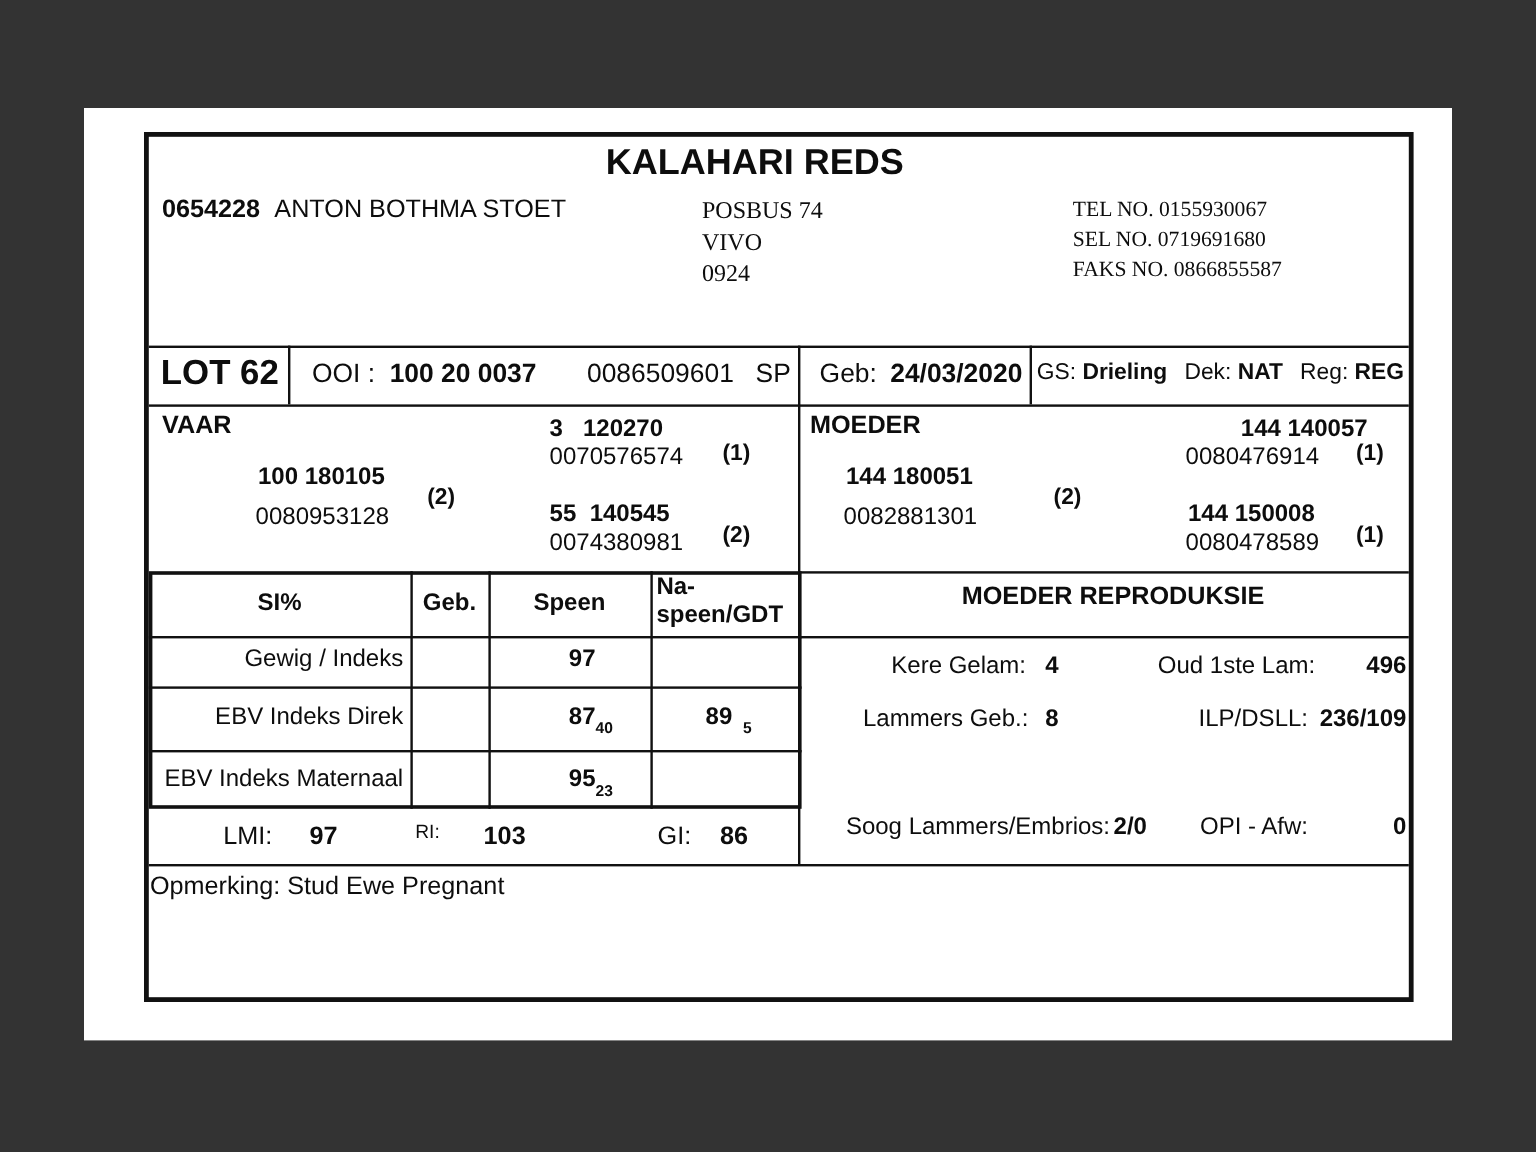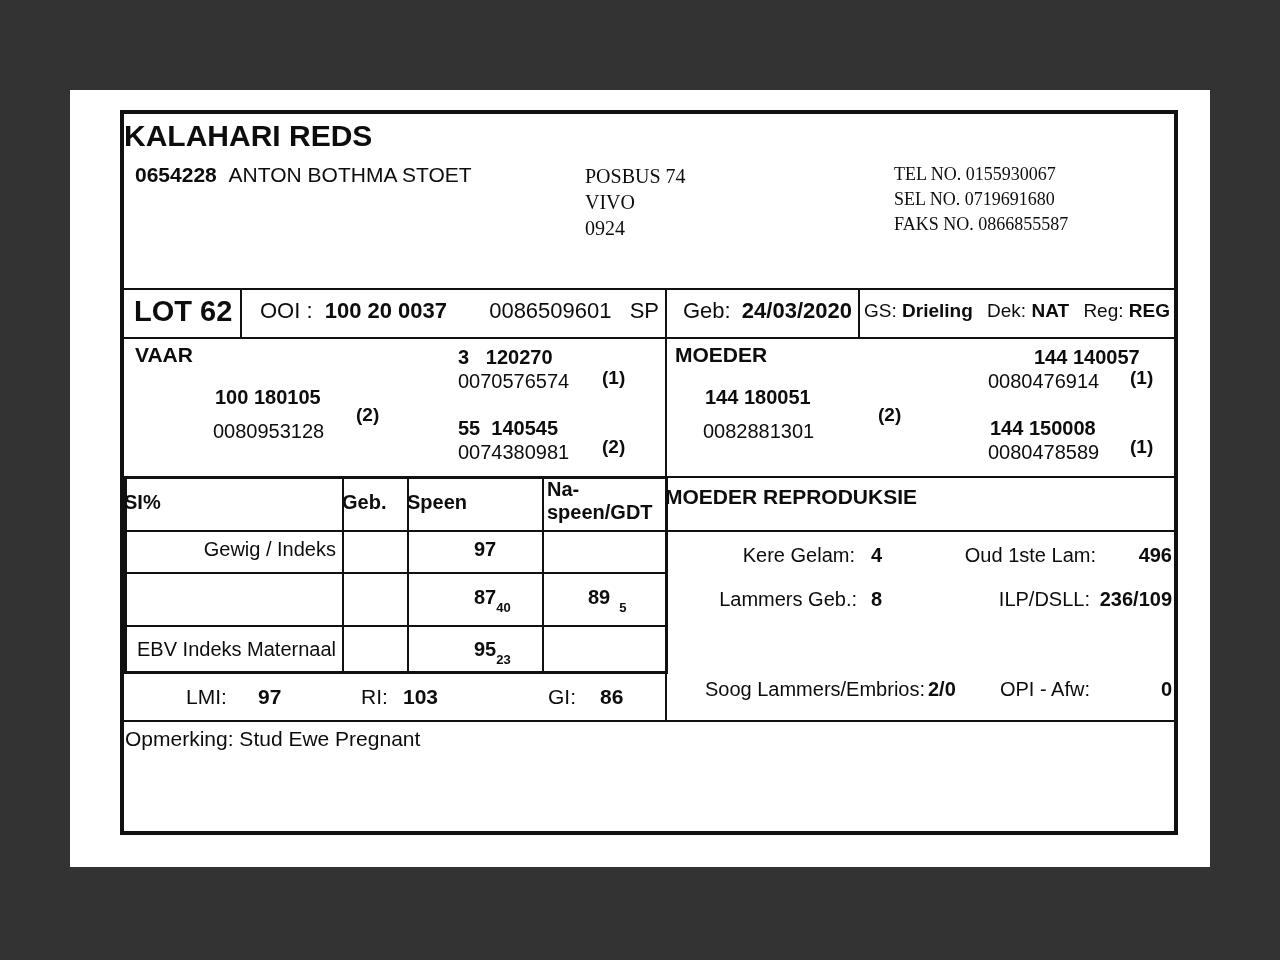--- a/index.html
+++ b/index.html
@@ -5,21 +5,21 @@
   * { margin:0; padding:0; box-sizing:border-box; }
   html,body { width:1280px; height:960px; }
   body { font-family:"Liberation Sans","DejaVu Sans",sans-serif; color:#0d0d0d; }
   .stage { position:relative; width:1280px; height:960px; background:#333333; overflow:hidden; }
   .paper { position:absolute; left:70px; top:90px; width:1140px; height:777px; background:#ffffff; }
   .doc   { position:absolute; left:50px; top:20px; width:1058px; height:725px;
            border:4px solid #111; background:#fff; }
   .t  { position:absolute; white-space:nowrap; line-height:1.18; }
   .b  { font-weight:bold; }
   .pre{ white-space:pre; }
-  .ctr{ }
+  .ctr{ text-align:center; }
   .rt { text-align:right; }
   .hline { position:absolute; background:#111; height:2px; }
   .vline { position:absolute; background:#111; width:2px; }
   .tablebox { position:absolute; left:0; top:362px; width:544px; height:198px; border:3px solid #111; }
   .reprorow { position:absolute; left:541px; width:509px; height:26px; }
   .reprorow .t { position:absolute; top:0; }
   .acc { font-size:13px; font-weight:bold; position:relative; top:8px; }
   .addr div, .tels div { white-space:nowrap;font-family:Liberation Serif, serif; }
 </style>
 </head>
@@ -115,35 +115,36 @@
       <div class="t b ctr" style="left:218px; top:377px; width:65px; font-size:20px;">Geb.</div>
       <div class="t b ctr" style="left:283px; top:377px; width:135px; font-size:20px;">Speen</div>
       <div class="t b" style="left:423px; top:364px; font-size:20px; line-height:23px;">
         <div>Na-</div>
         <div>speen/GDT</div>
       </div>
 
       <div class="t rt" style="left:0; top:424px; width:212px; font-size:20px;">Gewig / Indeks</div>
       <div class="t b" style="left:350px; top:424px; font-size:20px;">97</div>
 
+      <div class="t rt" style="left:0; top:472px; width:212px; font-size:20px;">EBV Indeks Direk</div>
       <div class="t" style="left:350px; top:472px; font-size:20px;">
         <span class="b">87</span><span class="acc">40</span>
       </div>
       <div class="t" style="left:464px; top:472px; font-size:20px;">
         <span class="b">89</span><span class="acc" style="margin-left:9px;">5</span>
       </div>
 
       <div class="t rt" style="left:0; top:524px; width:212px; font-size:20px;">EBV Indeks Maternaal</div>
       <div class="t" style="left:350px; top:524px; font-size:20px;">
         <span class="b">95</span><span class="acc">23</span>
       </div>
 
       <div class="t" style="left:62px;  top:571px; font-size:21px;">LMI:</div>
       <div class="t b" style="left:134px; top:571px; font-size:21px;">97</div>
-      <div class="t" style="left:237px; top:571px; font-size:21px;">RI:</div>
+      <div class="t" style="left:222px; top:571px; font-size:16px;">RI:</div>
       <div class="t b" style="left:279px; top:571px; font-size:21px;">103</div>
       <div class="t" style="left:424px; top:571px; font-size:21px;">GI:</div>
       <div class="t b" style="left:476px; top:571px; font-size:21px;">86</div>
 
       <div class="t b ctr" style="left:541px; top:371px; width:525px; font-size:21px;">MOEDER REPRODUKSIE</div>
 
       <div class="reprorow" style="top:430px;">
         <span class="t" style="right:319px; font-size:20px;">Kere Gelam:</span>
         <span class="t b" style="left:206px; font-size:20px;">4</span>
         <span class="t" style="right:78px; font-size:20px;">Oud 1ste Lam:</span>

